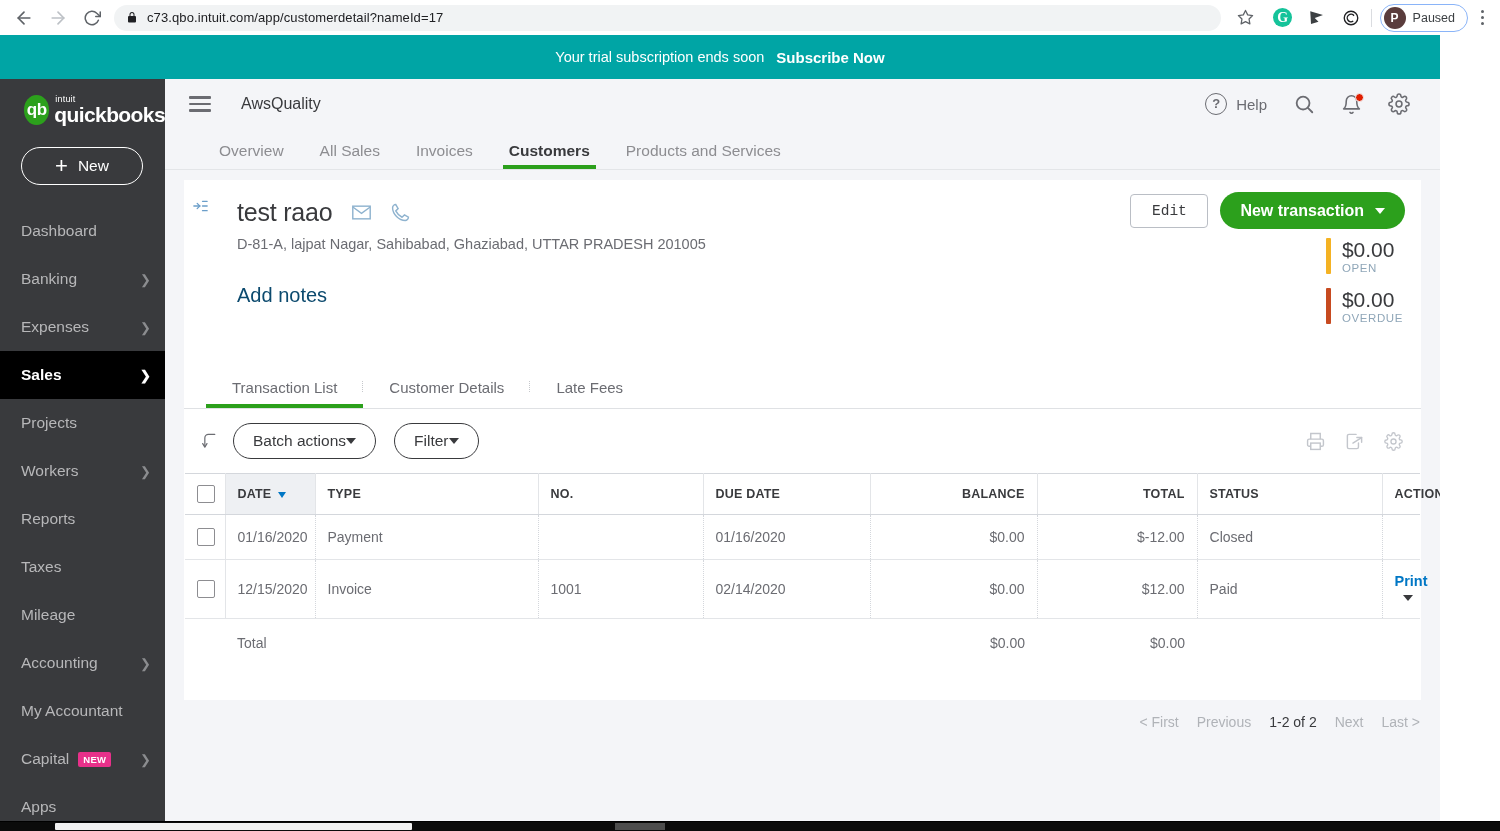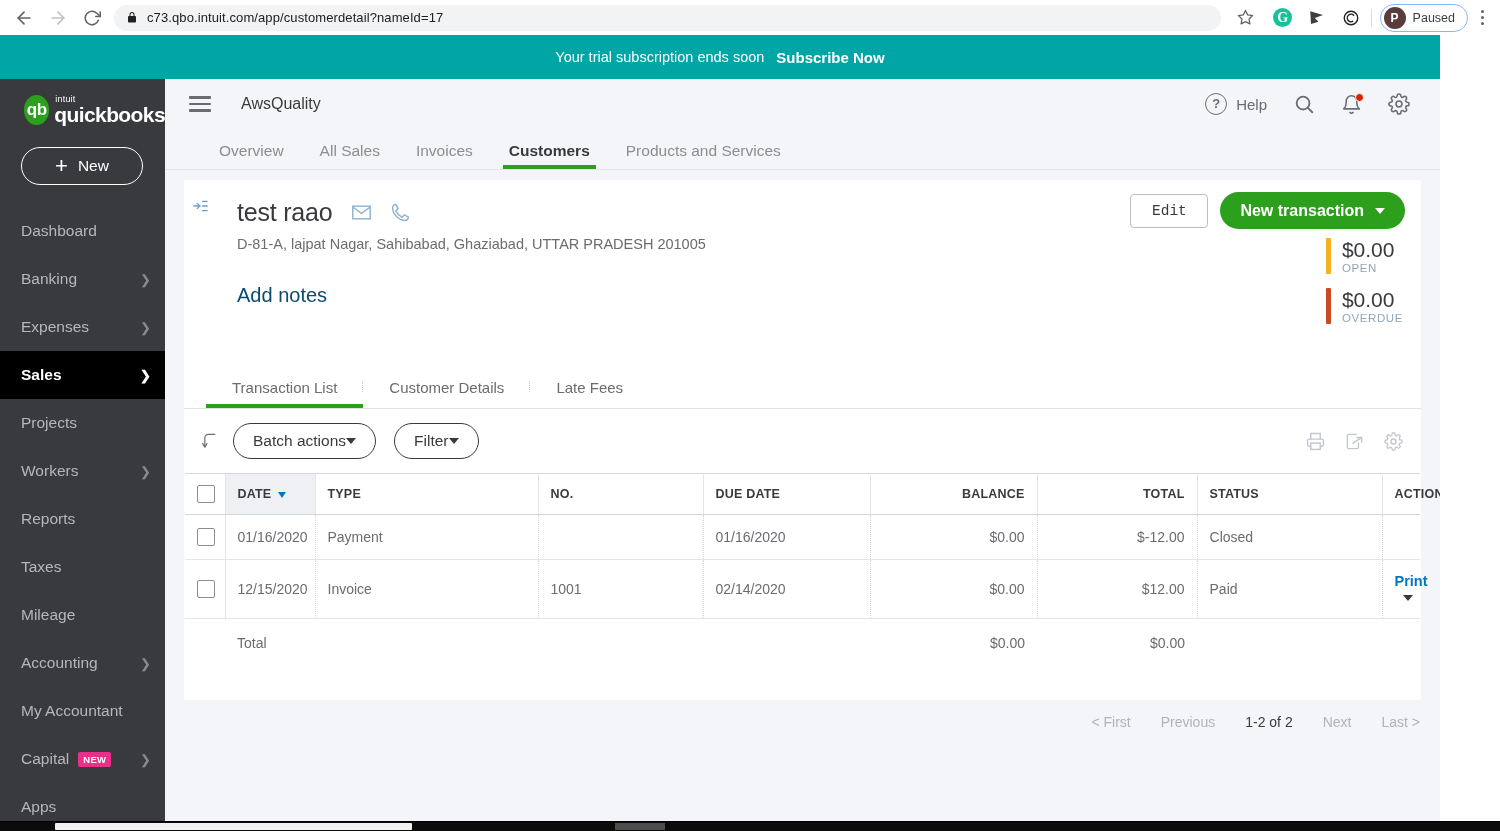--- a/index.html
+++ b/index.html
@@ -213,21 +213,21 @@
     display: inline-block; margin-left: 7px; width: 0; height: 0;
     border-left: 4.5px solid transparent; border-right: 4.5px solid transparent; border-top: 6px solid #0077c5;
     vertical-align: middle;
   }
   .status-ok { color: #2ca01c; }
   .action-link { color: #0077c5; font-weight: 600; font-size: 14.5px; cursor: pointer; }
   .action-caret { width: 0; height: 0; border-left: 5px solid transparent; border-right: 5px solid transparent; border-top: 6px solid #393a3d; display:inline-block; margin-left: 8px; vertical-align: middle;}
 
   
   .pagination {
-    display: flex; align-items: center; justify-content: flex-end; gap: 30px;
+    display: flex; align-items: center; justify-content: flex-end; gap: 18px;
     padding: 14px 20px 0 0; font-size: 14px; color: #b0b3b8;
   }
   .pagination .cur { color: #393a3d; }
   .pagination span { cursor: pointer; }
   .pagination span.cur { cursor: default; }
 
   
   .right-gutter { position: absolute; top: 35px; right: 0; width: 60px; height: 796px; background: #fff; }
   .page-scrollbar { position: absolute; bottom: 0; left: 0; width: 1500px; height: 9px; background: #0b0b0b; }
   .page-scrollbar .thumb { position: absolute; left: 55px; top: 1px; width: 357px; height: 7px; background: #f1f1f1; border-radius: 1px; }

